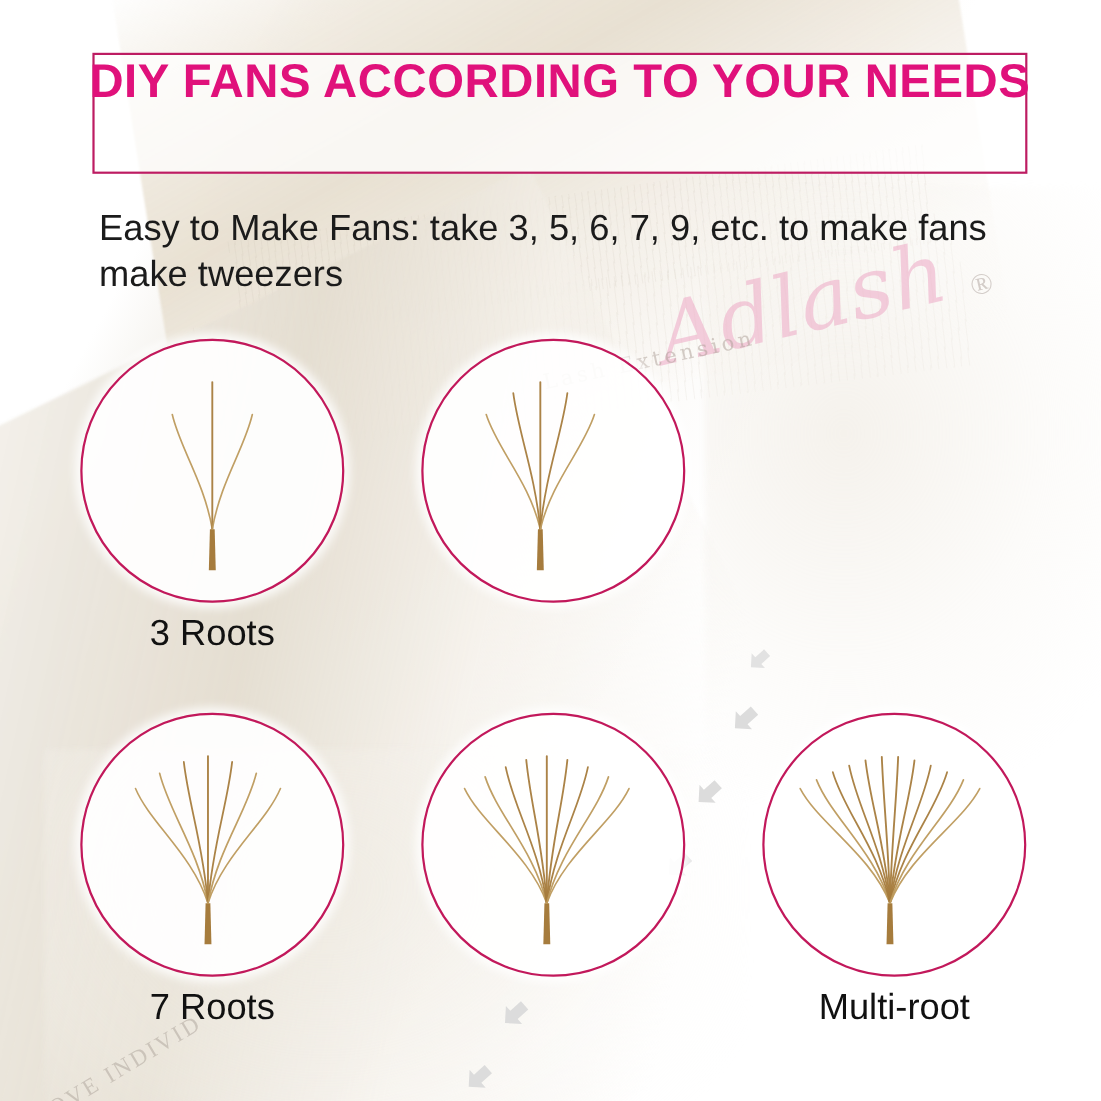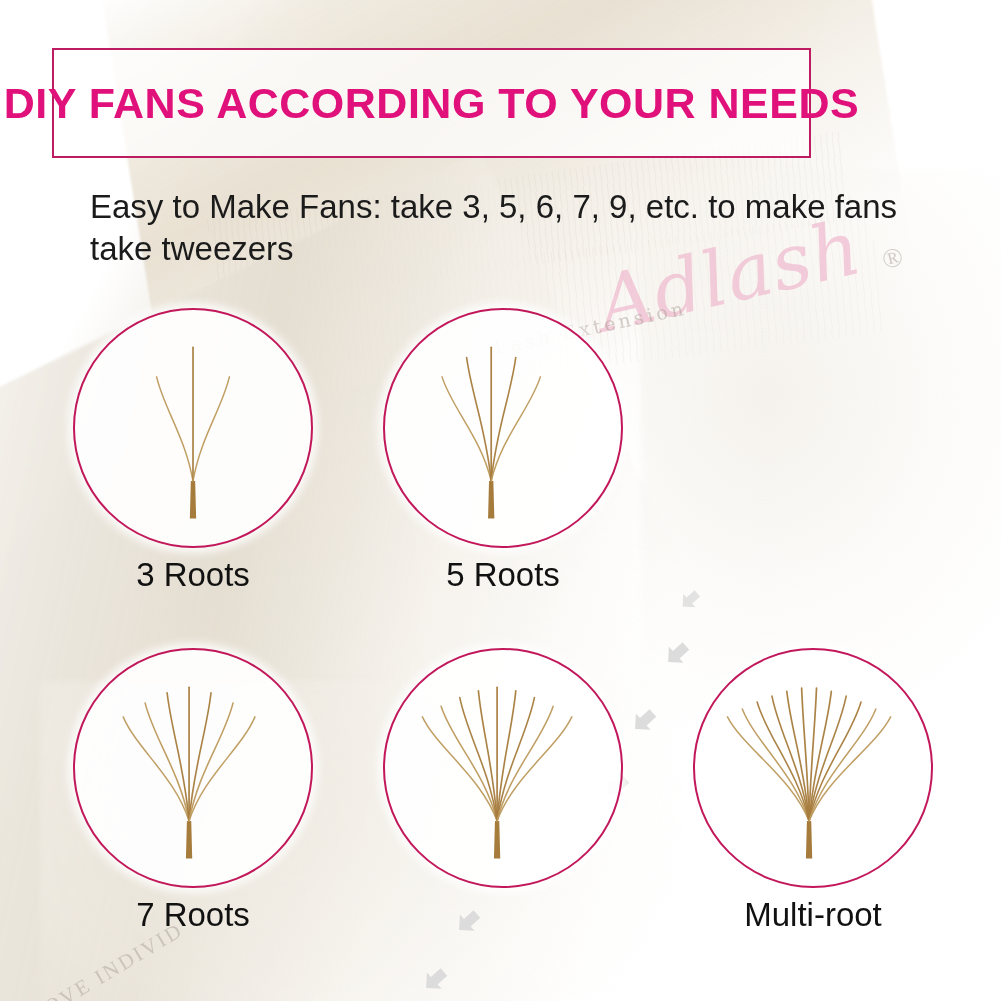--- a/index.html
+++ b/index.html
@@ -195,28 +195,27 @@
     position: absolute;
     width: 34px;
     height: 34px;
     pointer-events: none;
   }
   .arrow svg { display: block; width: 100%; height: 100%; }
 
   
   .title-box {
     position: absolute;
-    left: 52px;
+    left: 84px;
     top: 48px;
-    width: 759px;
+    width: 850px;
     height: 110px;
     border: 2px solid #bd1c62;
     background: rgba(255,255,255,0.72);
     display: flex;
-    align-items: center;
     justify-content: center;
     box-sizing: border-box;
   }
   .title-text {
     font-family: "Liberation Sans", sans-serif;
     font-weight: bold;
     font-size: 43px;
     letter-spacing: 0.5px;
     color: #e0117b;
     white-space: nowrap;
@@ -333,21 +332,21 @@
         <path d="M5 17 L16 6 L16 12 L29 12 L29 22 L16 22 L16 28 Z" fill="#e2e2e2" transform="rotate(-42 17 17)"></path>
       </svg>
   </div>
 
   <div class="title-box">
     <div class="title-text">DIY FANS ACCORDING TO YOUR NEEDS</div>
   </div>
 
   <div class="subtitle">
     <span>Easy to Make Fans: take 3, 5, 6, 7, 9, etc. to make fans</span><br>
-    <span>take tweezers</span>
+    <span>make tweezers</span>
   </div>
 
   <div class="grid">
 
     <div class="cell" style="left:68px;  top:308px;">
       <div class="circle">
           <svg viewBox="0 0 240 240" xmlns="http://www.w3.org/2000/svg">
             <path d="M116.8 212 L117.8 174 L122.2 174 L123.2 212 Z" fill="#a67c3d"></path>
             <path d="M120.00 174 C112.23 129.48, 90.40 99.80, 83.00 68.00" fill="none" stroke="#bd9a5c" stroke-width="1.52" stroke-linecap="round" opacity="0.95"></path>
             <path d="M120.00 174 C120.00 116.88, 120.00 78.80, 120.00 38.00" fill="none" stroke="#a67c3d" stroke-width="1.75" stroke-linecap="round" opacity="0.95"></path>
@@ -361,21 +360,20 @@
       <div class="circle">
           <svg viewBox="0 0 240 240" xmlns="http://www.w3.org/2000/svg">
             <path d="M104.8 212 L105.8 174 L110.2 174 L111.2 212 Z" fill="#a67c3d"></path>
             <path d="M108.00 174 C97.50 129.48, 68.00 99.80, 58.00 68.00" fill="none" stroke="#bd9a5c" stroke-width="1.52" stroke-linecap="round" opacity="0.95"></path>
             <path d="M108.00 174 C102.75 121.18, 88.00 85.97, 83.00 48.25" fill="none" stroke="#a67c3d" stroke-width="1.64" stroke-linecap="round" opacity="0.95"></path>
             <path d="M108.00 174 C108.00 116.88, 108.00 78.80, 108.00 38.00" fill="none" stroke="#a67c3d" stroke-width="1.75" stroke-linecap="round" opacity="0.95"></path>
             <path d="M108.00 174 C113.25 121.18, 128.00 85.97, 133.00 48.25" fill="none" stroke="#a67c3d" stroke-width="1.64" stroke-linecap="round" opacity="0.95"></path>
             <path d="M108.00 174 C118.50 129.48, 148.00 99.80, 158.00 68.00" fill="none" stroke="#bd9a5c" stroke-width="1.52" stroke-linecap="round" opacity="0.95"></path>
           </svg>
         </div>
-      <div class="cell-label">5 Roots</div>
     </div>
 
 
     <div class="cell" style="left:68px;  top:648px;">
       <div class="circle">
           <svg viewBox="0 0 240 240" xmlns="http://www.w3.org/2000/svg">
             <path d="M112.8 212 L113.8 174 L118.2 174 L119.2 212 Z" fill="#a67c3d"></path>
             <path d="M116.00 174 C101.93 129.48, 62.40 99.80, 49.00 68.00" fill="none" stroke="#bd9a5c" stroke-width="1.52" stroke-linecap="round" opacity="0.95"></path>
             <path d="M116.00 174 C106.62 123.60, 80.27 90.00, 71.33 54.00" fill="none" stroke="#bd9a5c" stroke-width="1.60" stroke-linecap="round" opacity="0.95"></path>
             <path d="M116.00 174 C111.31 119.18, 98.13 82.63, 93.67 43.46" fill="none" stroke="#a67c3d" stroke-width="1.68" stroke-linecap="round" opacity="0.95"></path>

